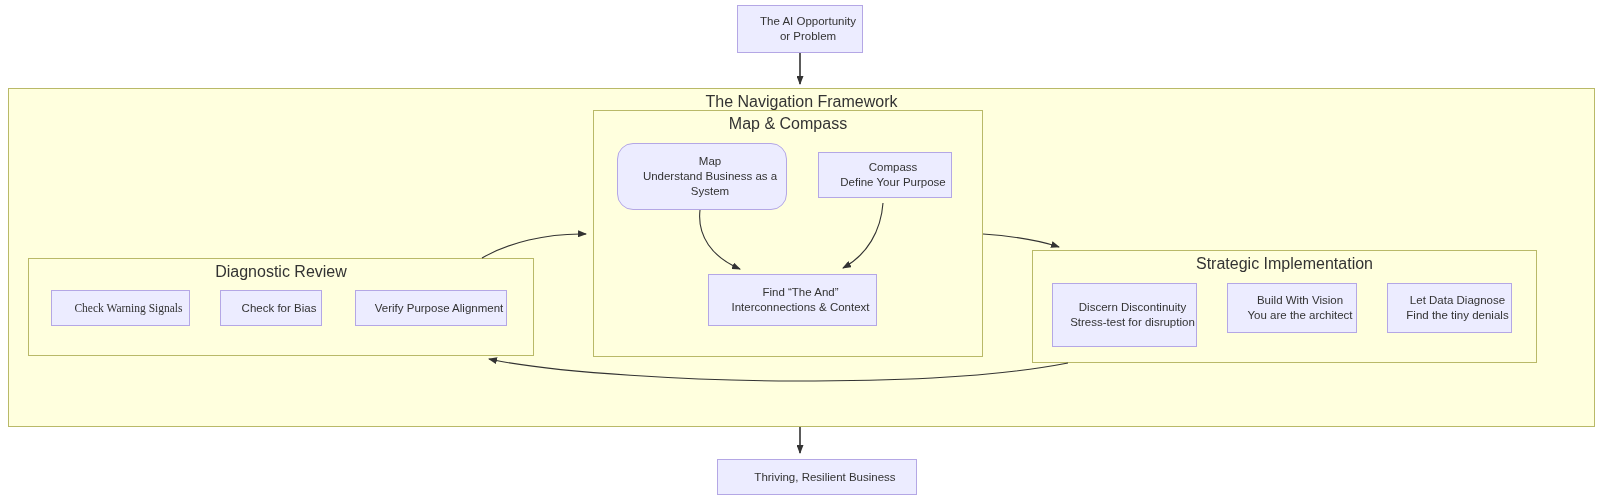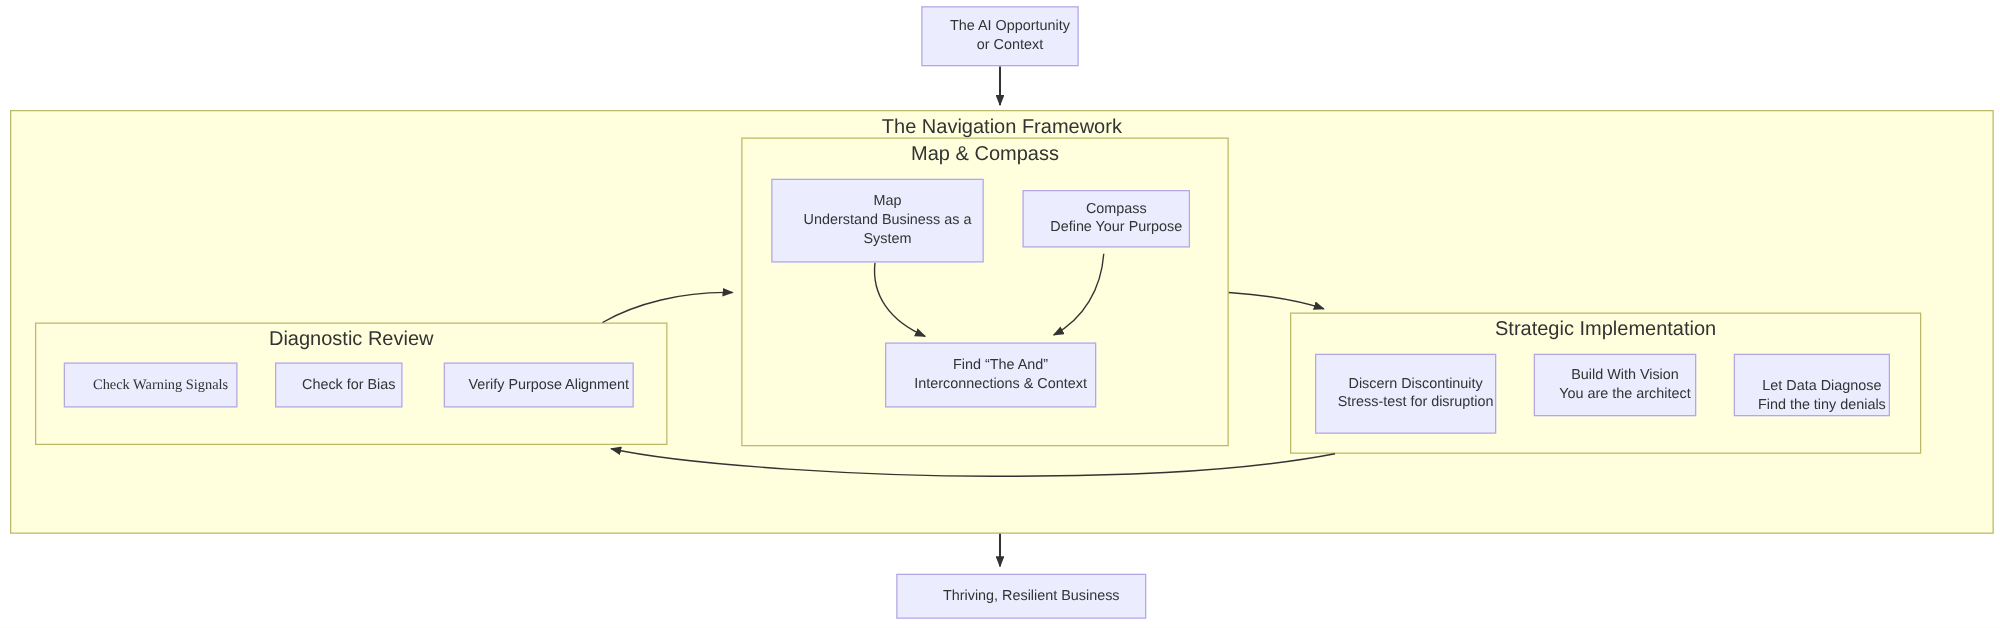--- a/index.html
+++ b/index.html
@@ -89,24 +89,24 @@
     <path class="edge" d="M 482 258 C 508 243 546 233 586 234" stroke-width="1.1" marker-end="url(#arrow)"></path>
     <path class="edge" d="M 983 234 C 1012 236 1041 241 1059 247" stroke-width="1.1" marker-end="url(#arrow)"></path>
     <path class="edge" d="M 1068 363 C 985 379 880 381 795 381 C 700 381 553 373 489 359" stroke-width="1.1" marker-end="url(#arrow)"></path>
     <path class="edge" d="M 700 210 C 697 236 712 257 740 269" stroke-width="1.1" marker-end="url(#arrow)"></path>
     <path class="edge" d="M 883 203 C 881 231 867 255 843 268" stroke-width="1.1" marker-end="url(#arrow)"></path>
     <path class="edge" d="M 800 427 L 800 453" stroke-width="1.6" marker-end="url(#arrow)"></path>
   </svg>
 
   <div class="node" style="left:737px;top:5px;width:126px;height:48px;">
     <span>The AI Opportunity</span>
-    <span>or Context</span>
+    <span>or Problem</span>
   </div>
 
-  <div class="node" style="left:617px;top:143px;width:170px;height:67px;">
+  <div class="node" style="left:617px;top:143px;width:170px;height:67px;border-radius:16px;">
     <span>Map</span>
     <span>Understand Business as a</span>
     <span>System</span>
   </div>
 
   <div class="node" style="left:818px;top:152px;width:134px;height:46px;">
     <span>Compass</span>
     <span>Define Your Purpose</span>
   </div>
 
@@ -130,21 +130,21 @@
   <div class="node" style="left:1052px;top:283px;width:145px;height:64px;">
     <span>Discern Discontinuity</span>
     <span>Stress-test for disruption</span>
   </div>
 
   <div class="node" style="left:1227px;top:283px;width:130px;height:50px;">
     <span>Build With Vision</span>
     <span>You are the architect</span>
   </div>
 
-  <div class="node" style="left:1387px;top:283px;width:125px;height:50px;justify-content:flex-end;">
+  <div class="node" style="left:1387px;top:283px;width:125px;height:50px;">
     <span>Let Data Diagnose</span>
     <span>Find the tiny denials</span>
   </div>
 
   <div class="node" style="left:717px;top:459px;width:200px;height:36px;">
     <span>Thriving, Resilient Business</span>
   </div>
 
 </div>
 

